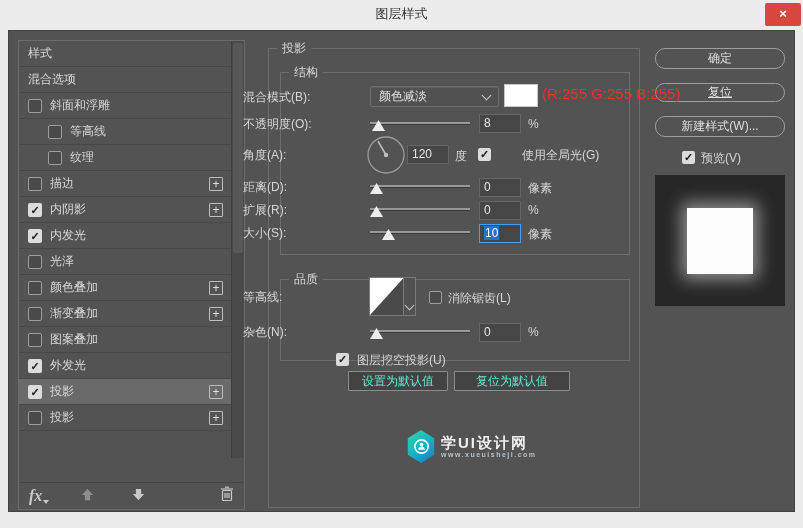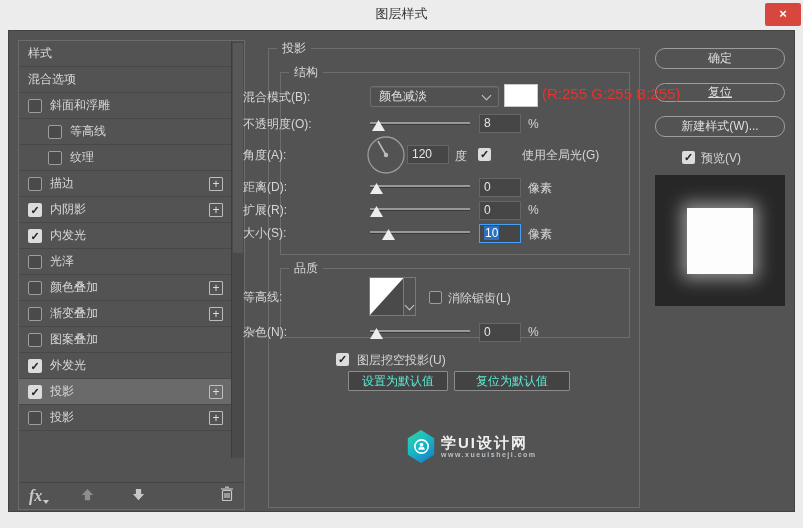--- a/index.html
+++ b/index.html
@@ -234,21 +234,21 @@
   <span class="unit" style="left:528px;top:203px;">%</span>
 
   <span class="flabel" style="left:243px;top:226px;">大小(S):</span>
   <div class="slider" style="left:370px;top:226px;">
     <div class="track"></div>
     <div class="thumb" style="left:12px;"></div>
   </div>
   <div class="field focused" style="left:479px;top:224px;"><span class="sel-text">10</span></div>
   <span class="unit" style="left:528px;top:226px;">像素</span>
 
-  <div class="group" style="left:280px;top:268px;width:350px;height:70px;text-decoration:underline;">
+  <div class="group" style="left:280px;top:279px;width:350px;height:82px;text-decoration:underline;">
     <span class="legend">品质</span>
   </div>
 
   <span class="flabel" style="left:243px;top:290px;">等高线:</span>
   <div class="contour-wrap">
     <div class="contour-swatch">
         <div class="tri"></div>
       </div>
     <div class="contour-dd">
         <span class="chev"></span>

